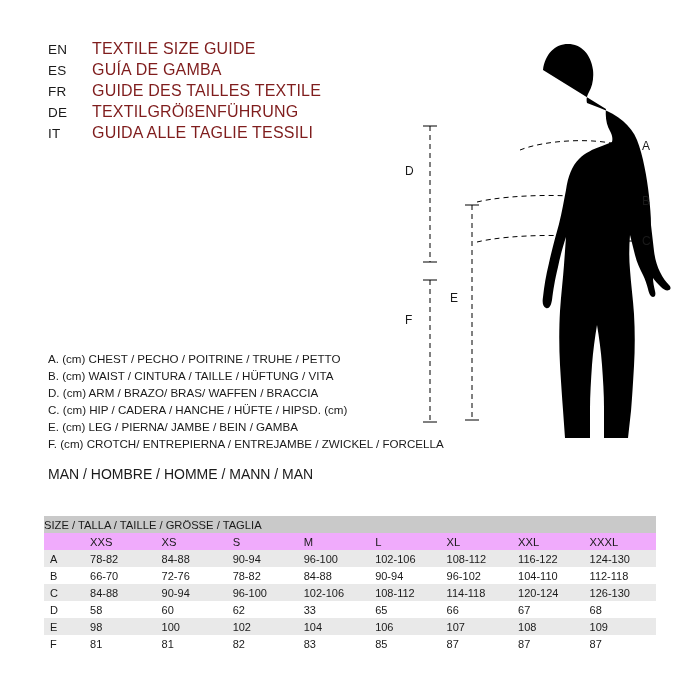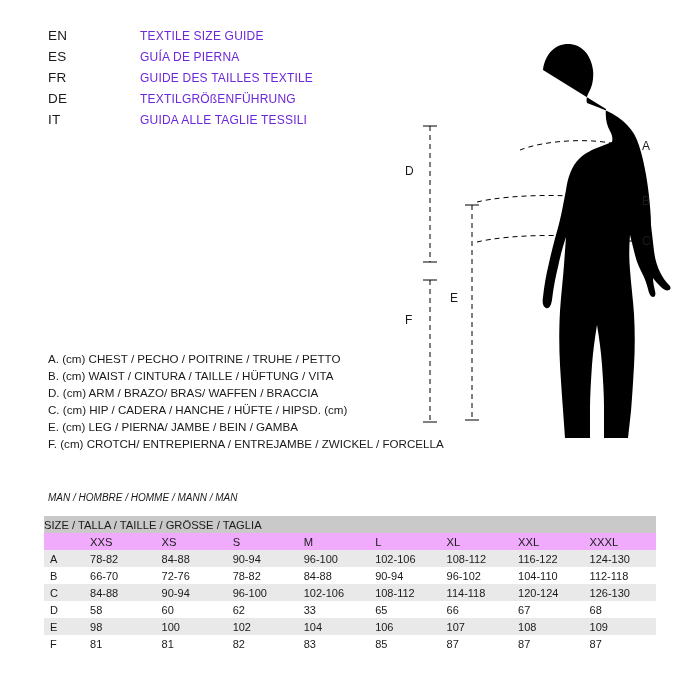--- a/index.html
+++ b/index.html
@@ -13,61 +13,59 @@
     font-family: "Liberation Sans", sans-serif;
     color: #1a1a1a;
     position: relative;
     overflow: hidden;
   }
 
   
   .lang-block {
     position: absolute;
     left: 48px;
-    top: 28px;
+    top: 40px;
     width: 340px;
   }
   .lang-row {
     display: flex;
     align-items: baseline;
     height: 21px;
   }
   .lang-code {
     width: 44px;
     font-size: 13.5px;
     letter-spacing: .2px;
     color: #1a1a1a;
   }
   .lang-text {
-    font-size: 12px;
+    font-size: 16px;
     letter-spacing: .2px;
-    color: #6d28d9;
-    margin-left: 48px;
+    color: #7f1d1d;
   }
 
   
   .legend {
     position: absolute;
     left: 48px;
     top: 350px;
     width: 420px;
   }
   .legend-row {
     font-size: 11.6px;
     line-height: 17px;
     color: #1a1a1a;
     white-space: nowrap;
   }
   .gender-row {
     position: absolute;
     left: 48px;
-    top: 492px;
-    font-size: 10px;
-    color: #1a1a1a;
-    font-style: italic;
+    top: 466px;
+    font-size: 14px;
+    color: #1a1a1a;
   }
 
   
   .figure-area {
     position: absolute;
     left: 380px;
     top: 30px;
     width: 300px;
     height: 430px;
   }
@@ -118,21 +116,21 @@
 </head>
 <body>
 
 <div class="lang-block">
   <div class="lang-row">
     <span class="lang-code">EN</span>
     <span class="lang-text">TEXTILE SIZE GUIDE</span>
   </div>
   <div class="lang-row">
     <span class="lang-code">ES</span>
-    <span class="lang-text">GUÍA DE PIERNA</span>
+    <span class="lang-text">GUÍA DE GAMBA</span>
   </div>
   <div class="lang-row">
     <span class="lang-code">FR</span>
     <span class="lang-text">GUIDE DES TAILLES TEXTILE</span>
   </div>
   <div class="lang-row">
     <span class="lang-code">DE</span>
     <span class="lang-text">TEXTILGRÖßENFÜHRUNG</span>
   </div>
   <div class="lang-row">

